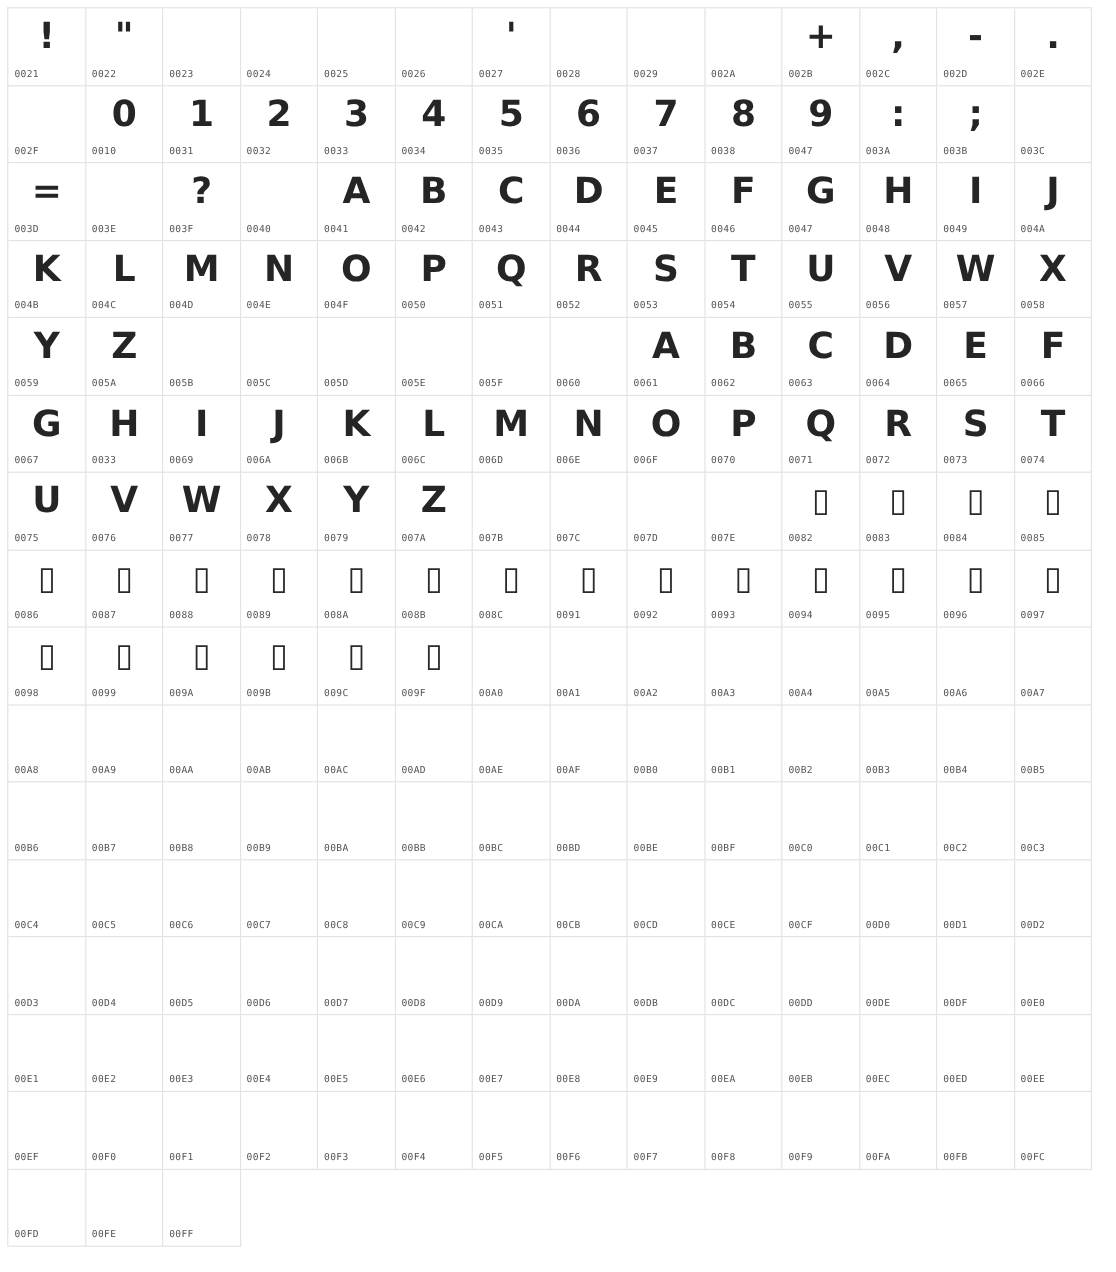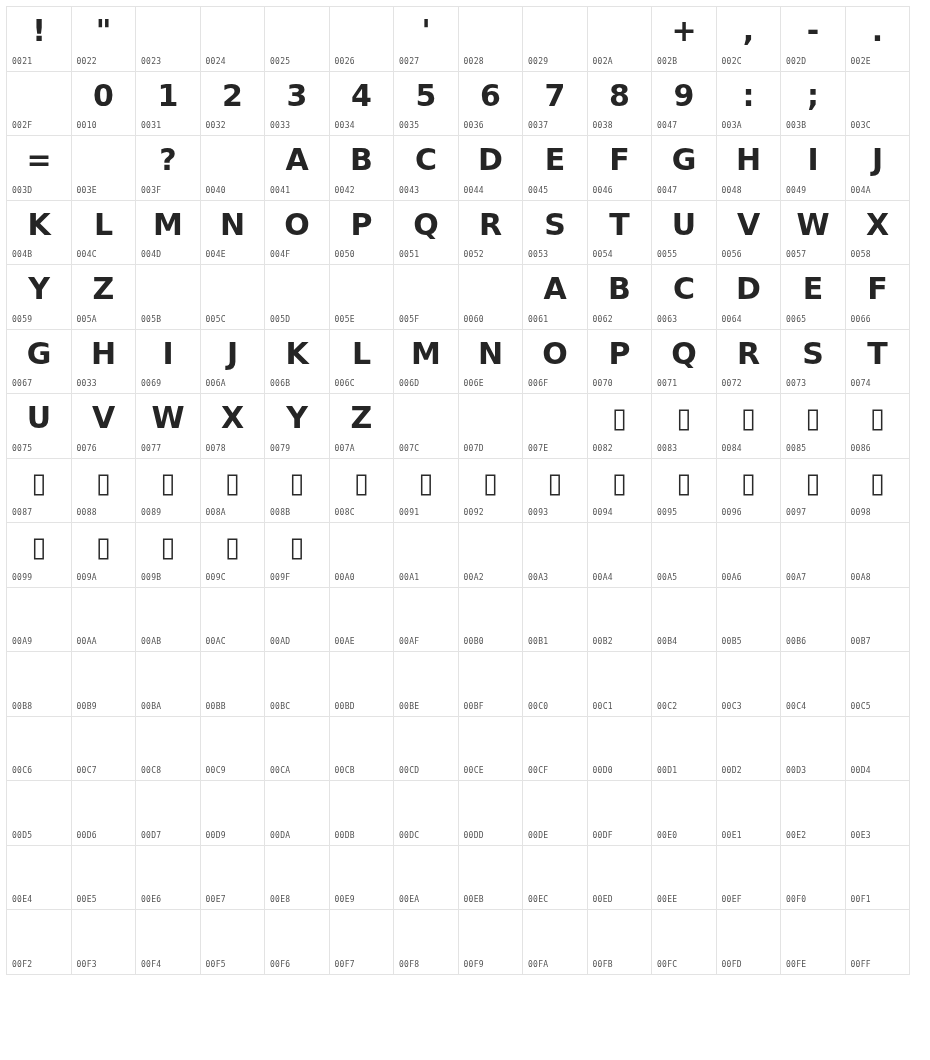--- a/index.html
+++ b/index.html
@@ -418,20 +418,24 @@
     <div class="cell">
       <div class="glyph">Y</div>
       <div class="code">0079</div>
     </div>
     <div class="cell">
       <div class="glyph">Z</div>
       <div class="code">007A</div>
     </div>
     <div class="cell">
       <div class="glyph"></div>
+      <div class="code">007B</div>
+    </div>
+    <div class="cell">
+      <div class="glyph"></div>
       <div class="code">007C</div>
     </div>
     <div class="cell">
       <div class="glyph"></div>
       <div class="code">007D</div>
     </div>
     <div class="cell">
       <div class="glyph"></div>
       <div class="code">007E</div>
     </div>
@@ -602,20 +606,24 @@
     <div class="cell">
       <div class="glyph"></div>
       <div class="code">00B1</div>
     </div>
     <div class="cell">
       <div class="glyph"></div>
       <div class="code">00B2</div>
     </div>
     <div class="cell">
       <div class="glyph"></div>
+      <div class="code">00B3</div>
+    </div>
+    <div class="cell">
+      <div class="glyph"></div>
       <div class="code">00B4</div>
     </div>
     <div class="cell">
       <div class="glyph"></div>
       <div class="code">00B5</div>
     </div>
     <div class="cell">
       <div class="glyph"></div>
       <div class="code">00B6</div>
     </div>
@@ -739,20 +747,24 @@
       <div class="glyph"></div>
       <div class="code">00D5</div>
     </div>
     <div class="cell">
       <div class="glyph"></div>
       <div class="code">00D6</div>
     </div>
     <div class="cell">
       <div class="glyph"></div>
       <div class="code">00D7</div>
+    </div>
+    <div class="cell">
+      <div class="glyph"></div>
+      <div class="code">00D8</div>
     </div>
     <div class="cell">
       <div class="glyph"></div>
       <div class="code">00D9</div>
     </div>
     <div class="cell">
       <div class="glyph"></div>
       <div class="code">00DA</div>
     </div>
     <div class="cell">

